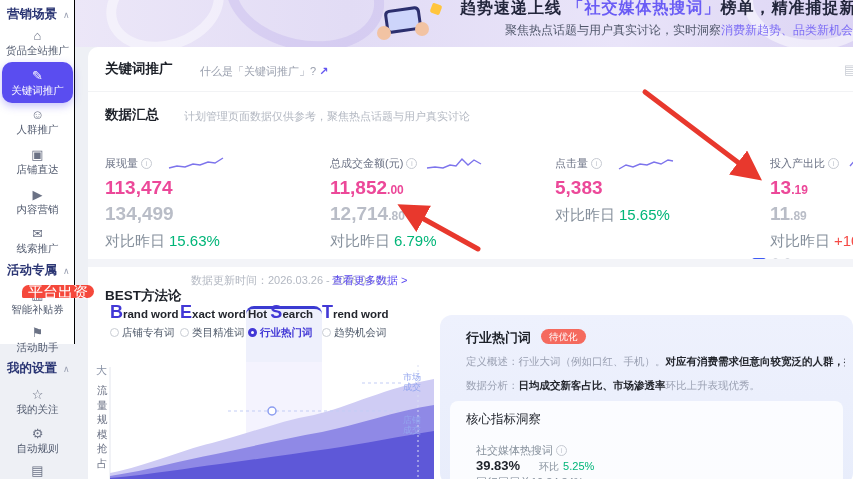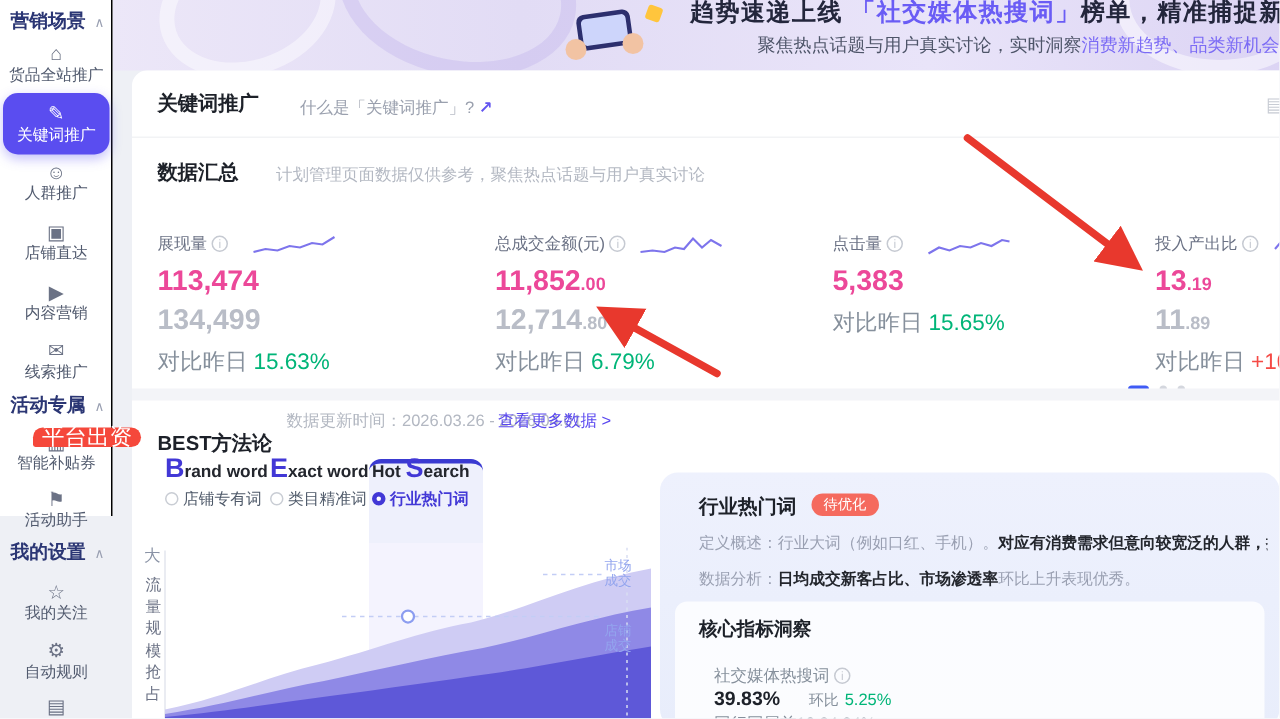--- a/index.html
+++ b/index.html
@@ -75,21 +75,21 @@
   .band-lb{position:absolute;font-size:9px;line-height:10px;color:#93a5ee;text-align:left}
   
   .panel{position:absolute;left:352px;top:268px;width:413px;bottom:-6px;border-radius:12px;
     background:linear-gradient(180deg,#eef1fd 0%,#e8edfb 100%)}
   .pn-title{position:absolute;left:26px;top:14px;font-size:13px;font-weight:bold}
   .pn-badge{position:absolute;left:101px;top:14px;background:#f56a5e;color:#fff;font-size:9.5px;line-height:15px;padding:0 8px;border-radius:8px}
   .pn-line{position:absolute;left:26px;font-size:10.5px;white-space:nowrap;overflow:hidden;right:8px}
   .pn-gray{color:#9aa0b2}
   .pn-bold{color:#23262d;font-weight:bold}
   .core{position:absolute;left:10px;right:10px;top:86px;bottom:-8px;background:rgba(255,255,255,.8);border-radius:8px}
-  .core-title{position:absolute;left:16px;top:10px;font-size:12.5px;font-weight:bold}
+  .core-title{position:absolute;left:16px;top:10px;font-size:12.5px;font-weight:normal}
   .core-lb{position:absolute;left:26px;top:42px;font-size:11px;color:#86909c}
   .core-val{position:absolute;left:26px;top:57px;font-size:12.5px}
   .core-val b{font-size:13px}
   .core-val .hb{color:#86909c;font-size:10px;margin-left:19px}
   .core-val .hbv{color:#00b578;font-size:11px;margin-left:4px}
   .core-rank{position:absolute;left:26px;top:74px;font-size:11px;color:#86909c}
   
   .arrows{position:absolute;left:0;top:0;z-index:20;pointer-events:none}
 </style>
 </head>
@@ -229,20 +229,24 @@
     <div class="eng"><span></span><span class="big">B</span><span>rand word</span></div>
     <div class="cn"><span class="radio"></span><span>店铺专有词</span></div>
   </div>
   <div class="tab" style="left:92px">
     <div class="eng"><span></span><span class="big">E</span><span>xact word</span></div>
     <div class="cn"><span class="radio"></span><span>类目精准词</span></div>
   </div>
   <div class="tab on" style="left:160px">
     <div class="eng"><span>Hot </span><span class="big">S</span><span>earch</span></div>
     <div class="cn"><span class="radio on"></span><span>行业热门词</span></div>
+  </div>
+  <div class="tab" style="left:234px">
+    <div class="eng"><span></span><span class="big">T</span><span>rend word</span></div>
+    <div class="cn"><span class="radio"></span><span>趋势机会词</span></div>
   </div>
 
   <div class="ax-top">大</div>
   <div class="ax-label">流量规模抢占</div>
   <svg class="chart-svg" width="334" height="114" viewBox="0 0 334 114">
     <line x1="10" y1="2" x2="10" y2="114" stroke="#e3e6ee" stroke-width="1"></line>
     <path d="M10,108 C50,100 78,86 112,78 C150,68 180,56 214,50 C248,42 288,22 334,14 L334,114 L10,114 Z" fill="#cfccf4"></path>
     <path d="M10,111 C50,105 82,95 116,89 C154,81 188,73 222,67 C256,60 296,46 334,40 L334,114 L10,114 Z" fill="#8f89e6"></path>
     <path d="M10,113 C55,109 88,103 120,99 C158,94 192,89 228,84 C262,79 302,71 334,66 L334,114 L10,114 Z" fill="#5e58d8"></path>
     <line x1="128" y1="46" x2="302" y2="46" stroke="#c3cdf5" stroke-width="1" stroke-dasharray="3 3"></line>

